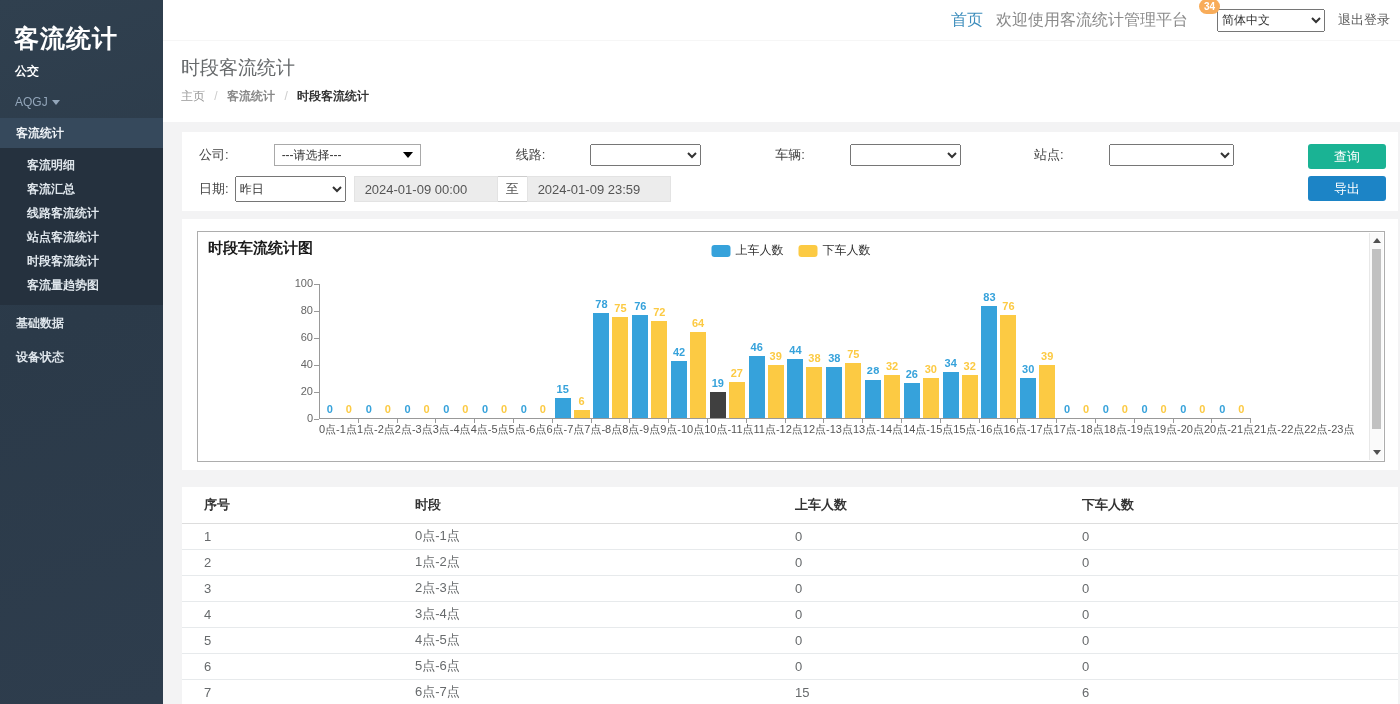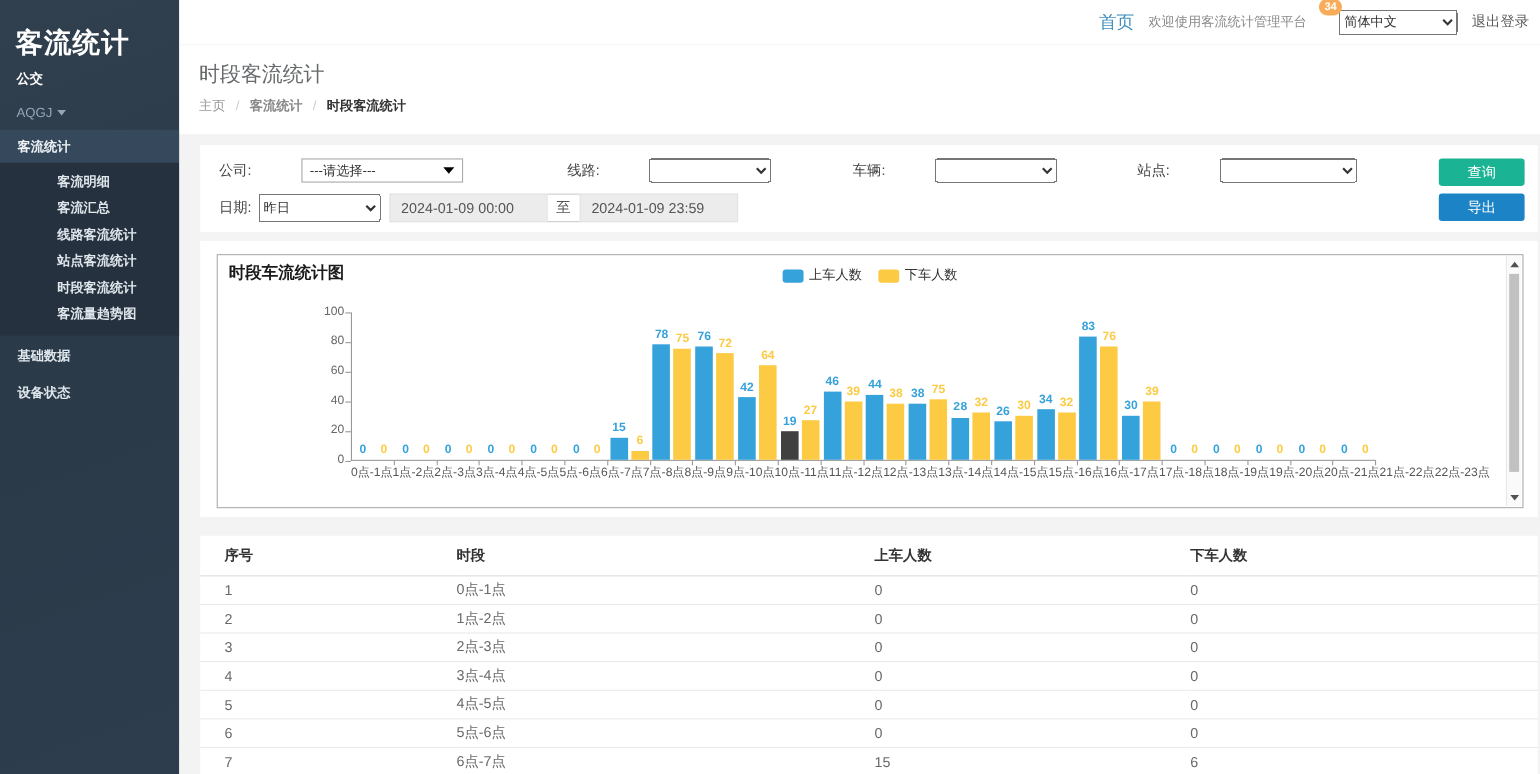--- a/index.html
+++ b/index.html
@@ -12,30 +12,30 @@
   .logo { position:absolute; left:14px; top:22px; font-size:25px; font-weight:bold; color:#fff; letter-spacing:1px; }
   .org  { position:absolute; left:15px; top:63px; font-size:12px; font-weight:bold; color:#fff; }
   .org-code { position:absolute; left:15px; top:95px; font-size:12px; color:#93a6ba; cursor:pointer; }
   .org-code .tri { display:inline-block; margin-left:4px; width:0; height:0; vertical-align:middle;
                    border-left:4px solid transparent; border-right:4px solid transparent; border-top:5px solid #93a6ba; }
   .menu { position:absolute; left:0; top:118px; width:163px; }
   .menu-header { height:30px; line-height:30px; padding-left:16px; background:#36495c;
                  color:#eef2f6; font-size:12px; font-weight:bold; cursor:pointer; }
   .submenu { background:#25313e; padding:5px 0 8px 0; }
   .submenu .sub-item { height:24px; line-height:24px; padding-left:27px; font-size:12px;
-                       color:#dfe6ec; font-weight:bold; cursor:pointer;margin-left:25px; }
+                       color:#dfe6ec; font-weight:bold; cursor:pointer; }
   .menu-item { height:32px; line-height:32px; padding-left:16px; font-size:12px;
                color:#dfe6ec; font-weight:bold; cursor:pointer; margin-top:2px; }
 
   
   .header { position:absolute; left:163px; top:0; width:1237px; height:122px; background:#fff; }
   .topnav { position:absolute; top:0; right:0; left:0; height:41px; display:flex; align-items:center;
             justify-content:flex-end; gap:13px; padding-right:10px; border-bottom:1px solid #f6f6f6; }
   .nav-home { color:#3c8dbc; font-size:16px; font-weight:500; text-decoration:none; cursor:pointer; }
-  .welcome { color:#8a8a8a; font-size:12px;text-align:center; }
+  .welcome { color:#8a8a8a; font-size:16px;text-align:center; }
   .lang-wrap { position:relative; margin-left:16px; }
   .lang-wrap select { width:108px; height:23px; font-size:12px; color:#333; font-family:inherit; }
   .badge { position:absolute; top:-10px; left:-18px; background:#f8ac59; color:#fff; font-size:10px;
            font-weight:bold; padding:2px 5px; border-radius:8px; cursor:pointer; }
   .logout { color:#5b5b5b; font-size:13px; text-decoration:none; cursor:pointer; }
   .page-title { position:absolute; left:18px; top:55px; font-size:19px; color:#676a6c; }
   .breadcrumb { position:absolute; left:18px; top:88px; font-size:12px; color:#999; }
   .breadcrumb .sep { color:#ccc; margin:0 6px; }
   .bc-mid { font-weight:bold; color:#888; }
   .bc-last { font-weight:bold; color:#333; }

